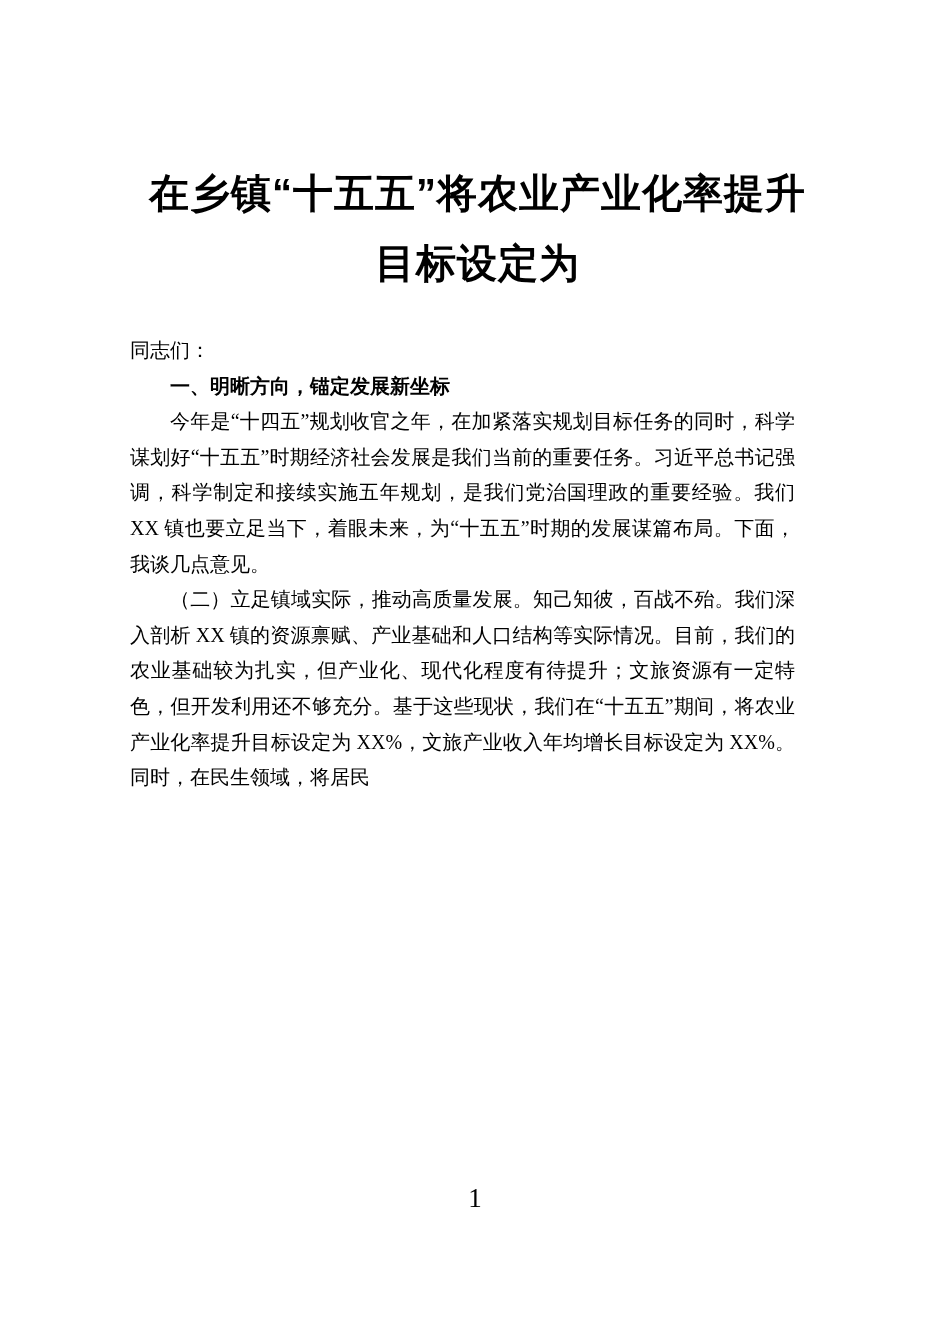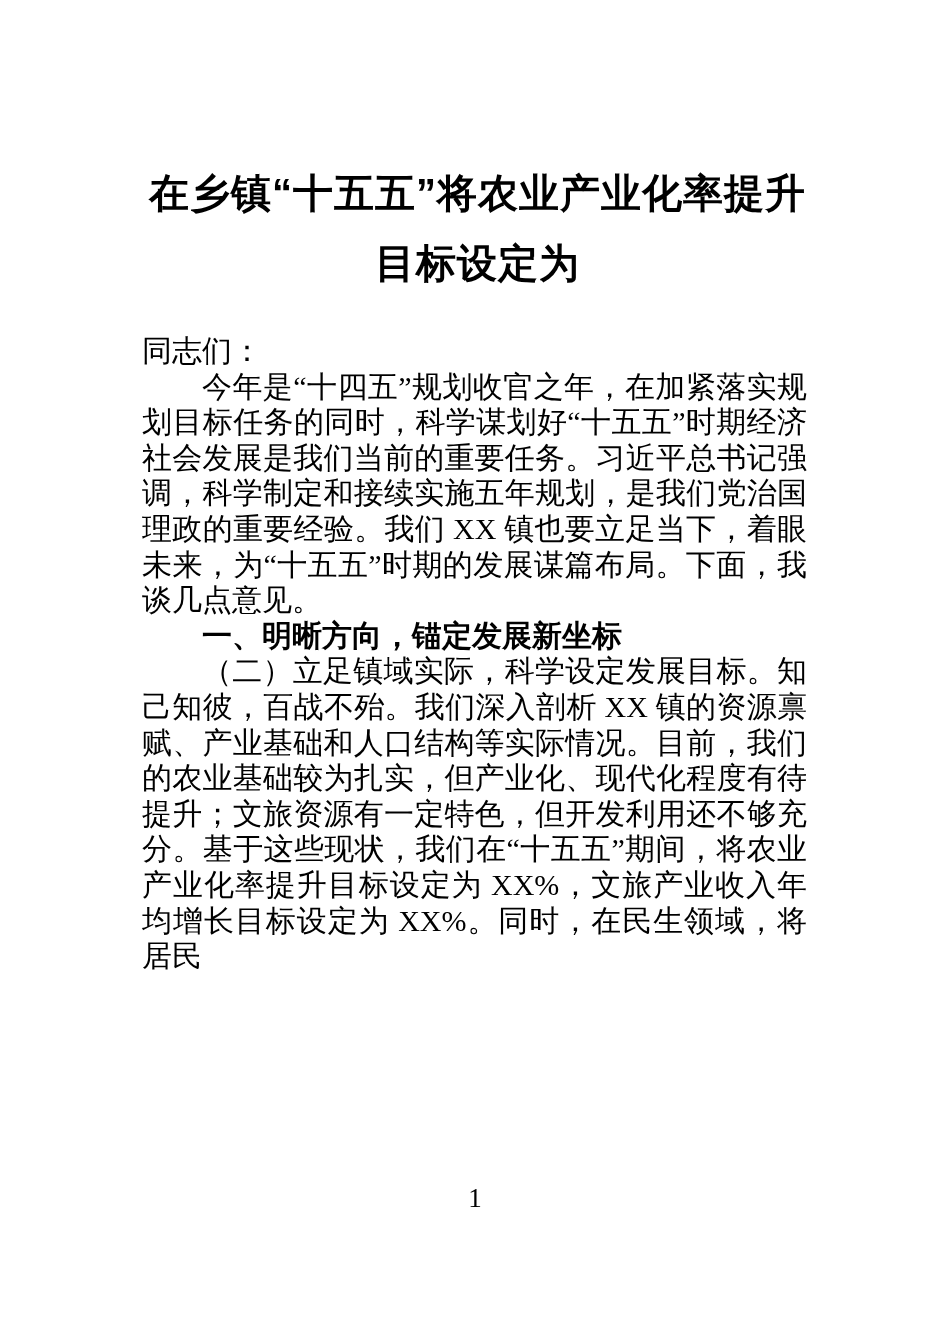--- a/index.html
+++ b/index.html
@@ -38,23 +38,23 @@
     text-align: center;
     font-family: "Liberation Sans", "DejaVu Sans", sans-serif;
     font-size: 40px;
     font-weight: 700;
     line-height: 70px;
     letter-spacing: 1px;
   }
   .doc-body {
     position: absolute;
     top: 333px;
-    left: 142px;
+    left: 130px;
     width: 665px;
-    font-size: 30px;
+    font-size: 20px;
     line-height: 35.6px;
     text-align: justify;
     text-justify: inter-ideograph;
   }
   .doc-body p {
     margin: 0;
     padding: 0;
   }
   .doc-body p.indent {
     text-indent: 2em;
@@ -76,20 +76,20 @@
 </head>
 <body>
 
 <div class="page">
 
 
   <h1 class="doc-title">在乡镇“十五五”将农业产业化率提升目标设定为</h1>
 
   <div class="doc-body">
     <p>同志们：</p>
+    <p class="indent bold">一、明晰方向，锚定发展新坐标</p>
     <p class="indent">今年是“十四五”规划收官之年，在加紧落实规划目标任务的同时，科学谋划好“十五五”时期经济社会发展是我们当前的重要任务。习近平总书记强调，科学制定和接续实施五年规划，是我们党治国理政的重要经验。我们 XX 镇也要立足当下，着眼未来，为“十五五”时期的发展谋篇布局。下面，我谈几点意见。</p>
-    <p class="indent bold">一、明晰方向，锚定发展新坐标</p>
-    <p class="indent">（二）立足镇域实际，科学设定发展目标。知己知彼，百战不殆。我们深入剖析 XX 镇的资源禀赋、产业基础和人口结构等实际情况。目前，我们的农业基础较为扎实，但产业化、现代化程度有待提升；文旅资源有一定特色，但开发利用还不够充分。基于这些现状，我们在“十五五”期间，将农业产业化率提升目标设定为 XX%，文旅产业收入年均增长目标设定为 XX%。同时，在民生领域，将居民</p>
+    <p class="indent">（二）立足镇域实际，推动高质量发展。知己知彼，百战不殆。我们深入剖析 XX 镇的资源禀赋、产业基础和人口结构等实际情况。目前，我们的农业基础较为扎实，但产业化、现代化程度有待提升；文旅资源有一定特色，但开发利用还不够充分。基于这些现状，我们在“十五五”期间，将农业产业化率提升目标设定为 XX%，文旅产业收入年均增长目标设定为 XX%。同时，在民生领域，将居民</p>
   </div>
 
   <div class="page-number">1</div>
 
 </div>
 
 </body></html>

